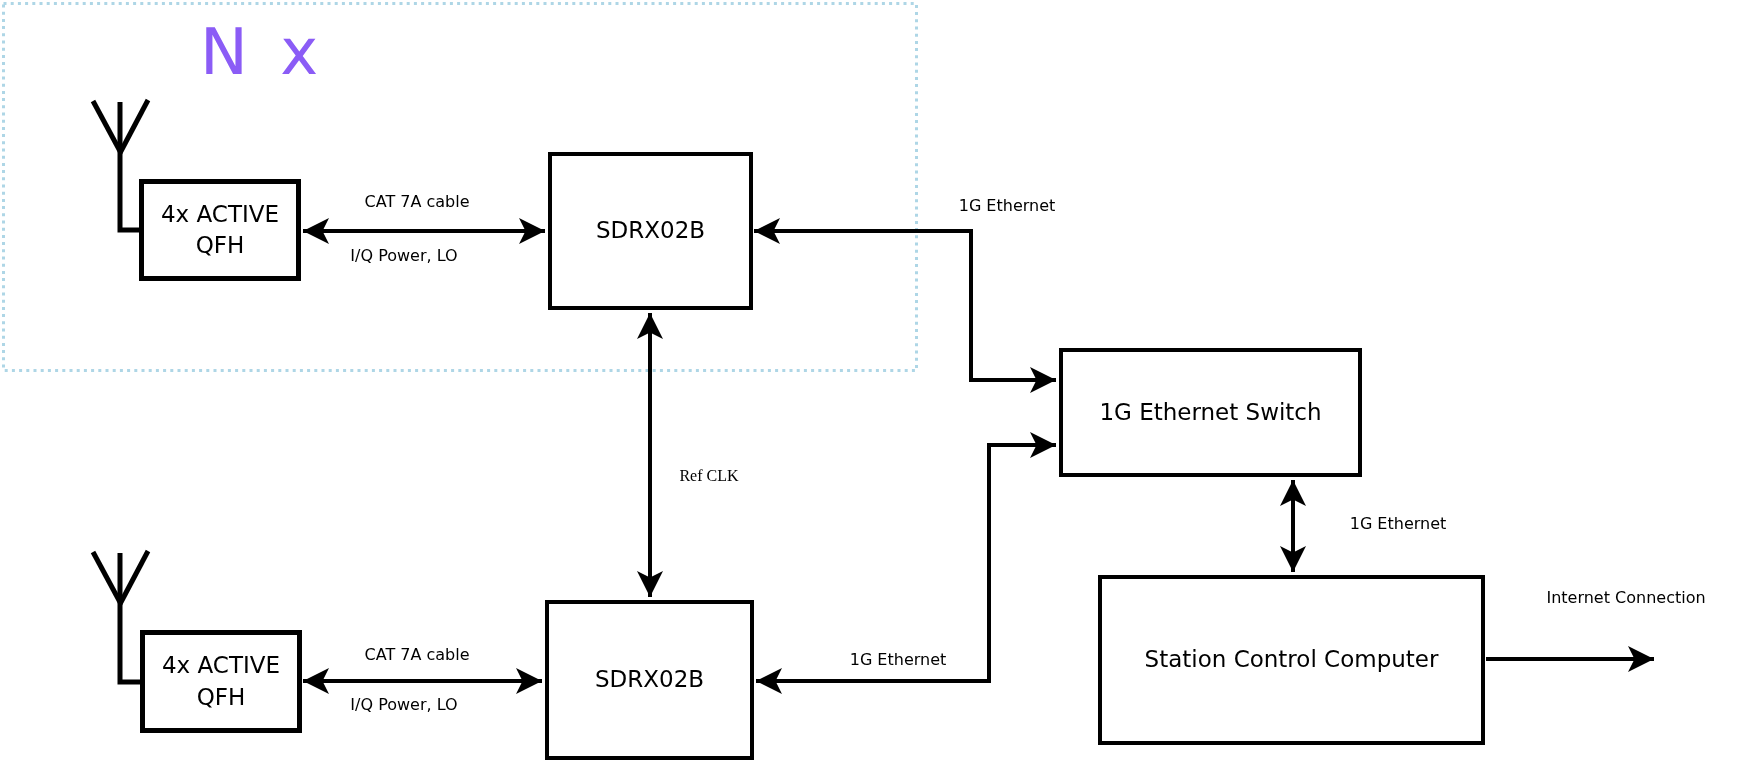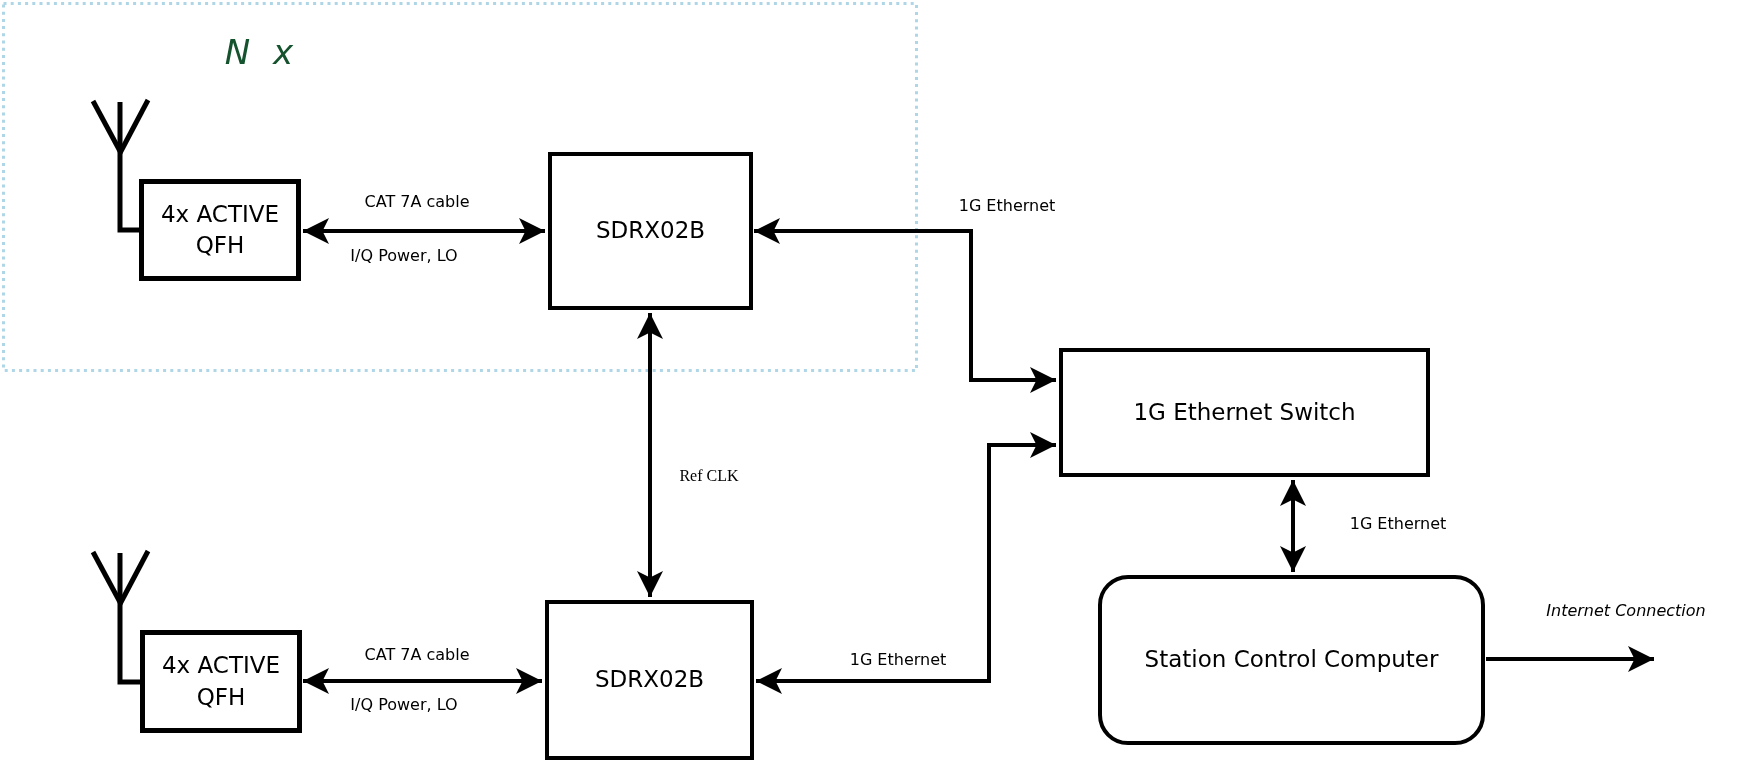--- a/index.html
+++ b/index.html
@@ -20,44 +20,43 @@
     text-align:center;font-size:23px;line-height:1.35;
   }
   .box.thick{border-width:5px;}
   .lbl{
     position:absolute;z-index:2;
     font-size:16px;white-space:nowrap;line-height:1;
     transform:translate(-50%,-50%);
   }
   .nx{
     position:absolute;z-index:2;
-    font-size:34px;letter-spacing:6px;line-height:1;
-    color:#14532d;
+    font-size:64px;letter-spacing:6px;line-height:1;
+    color:#8b5cf6;
     transform:translate(-50%,-50%);
     white-space:nowrap;
-    font-style:italic;
   }
   
   #qfh-top    {left:139px;top:179px;width:162px;height:102px;}
   #sdrx-top   {left:548px;top:152px;width:205px;height:158px;}
   #qfh-bottom {left:140px;top:630px;width:162px;height:103px;}
   #sdrx-bottom{left:545px;top:600px;width:209px;height:160px;}
-  #eth-switch {left:1059px;top:348px;width:371px;height:129px;}
-  #station    {left:1098px;top:575px;width:387px;height:170px;border-radius:30px;}
+  #eth-switch {left:1059px;top:348px;width:303px;height:129px;}
+  #station    {left:1098px;top:575px;width:387px;height:170px;}
   
   #lbl-nx          {left:262px;top:52px;}
   #lbl-cat7a-top   {left:417px;top:202px;}
   #lbl-iq-top      {left:404px;top:256px;}
   #lbl-eth-top     {left:1007px;top:206px;}
   #lbl-refclk      {left:709px;top:476px;font-family:Liberation Serif, serif;}
   #lbl-cat7a-bot   {left:417px;top:655px;}
   #lbl-iq-bot      {left:404px;top:705px;}
   #lbl-eth-bot     {left:898px;top:660px;}
   #lbl-eth-station {left:1398px;top:524px;}
-  #lbl-internet    {left:1626px;top:611px;font-style:italic;}
+  #lbl-internet    {left:1626px;top:598px;}
 </style>
 </head>
 <body>
 
 <div class="canvas">
 
   <svg width="1746" height="764" viewBox="0 0 1746 764">
     <defs>
       <marker id="ah" viewBox="0 0 10 10" refX="10" refY="5" markerWidth="6.5" markerHeight="6.5" orient="auto-start-reverse" markerUnits="strokeWidth">
         <path d="M0,0 L10,5 L0,10 L2.5,5 Z" fill="#000"></path>

